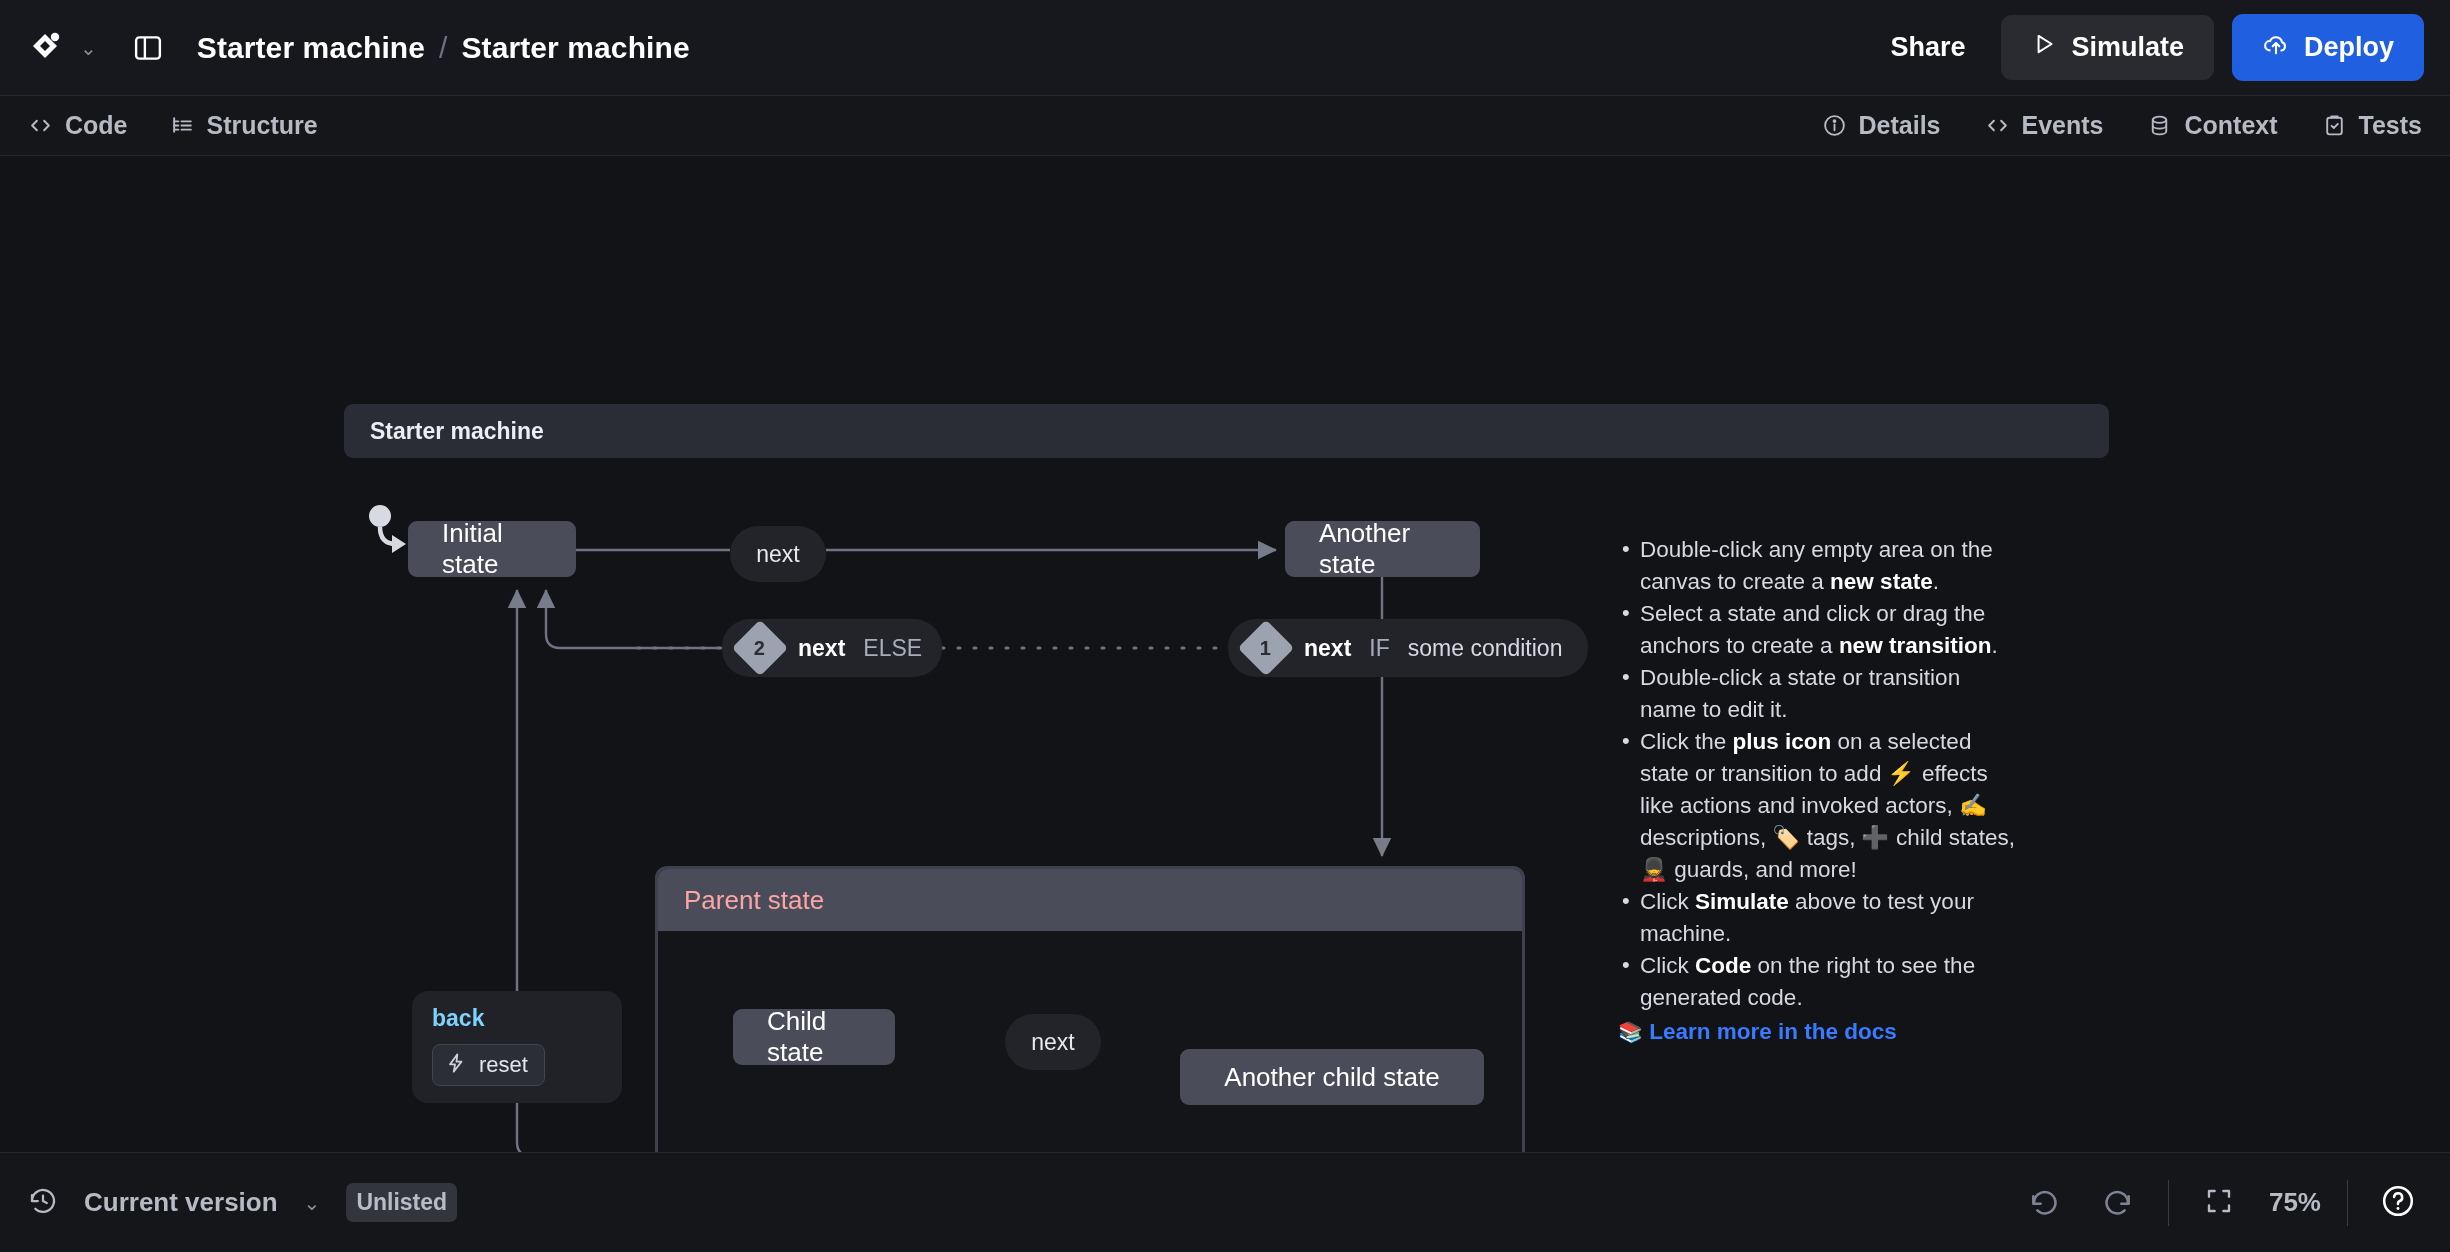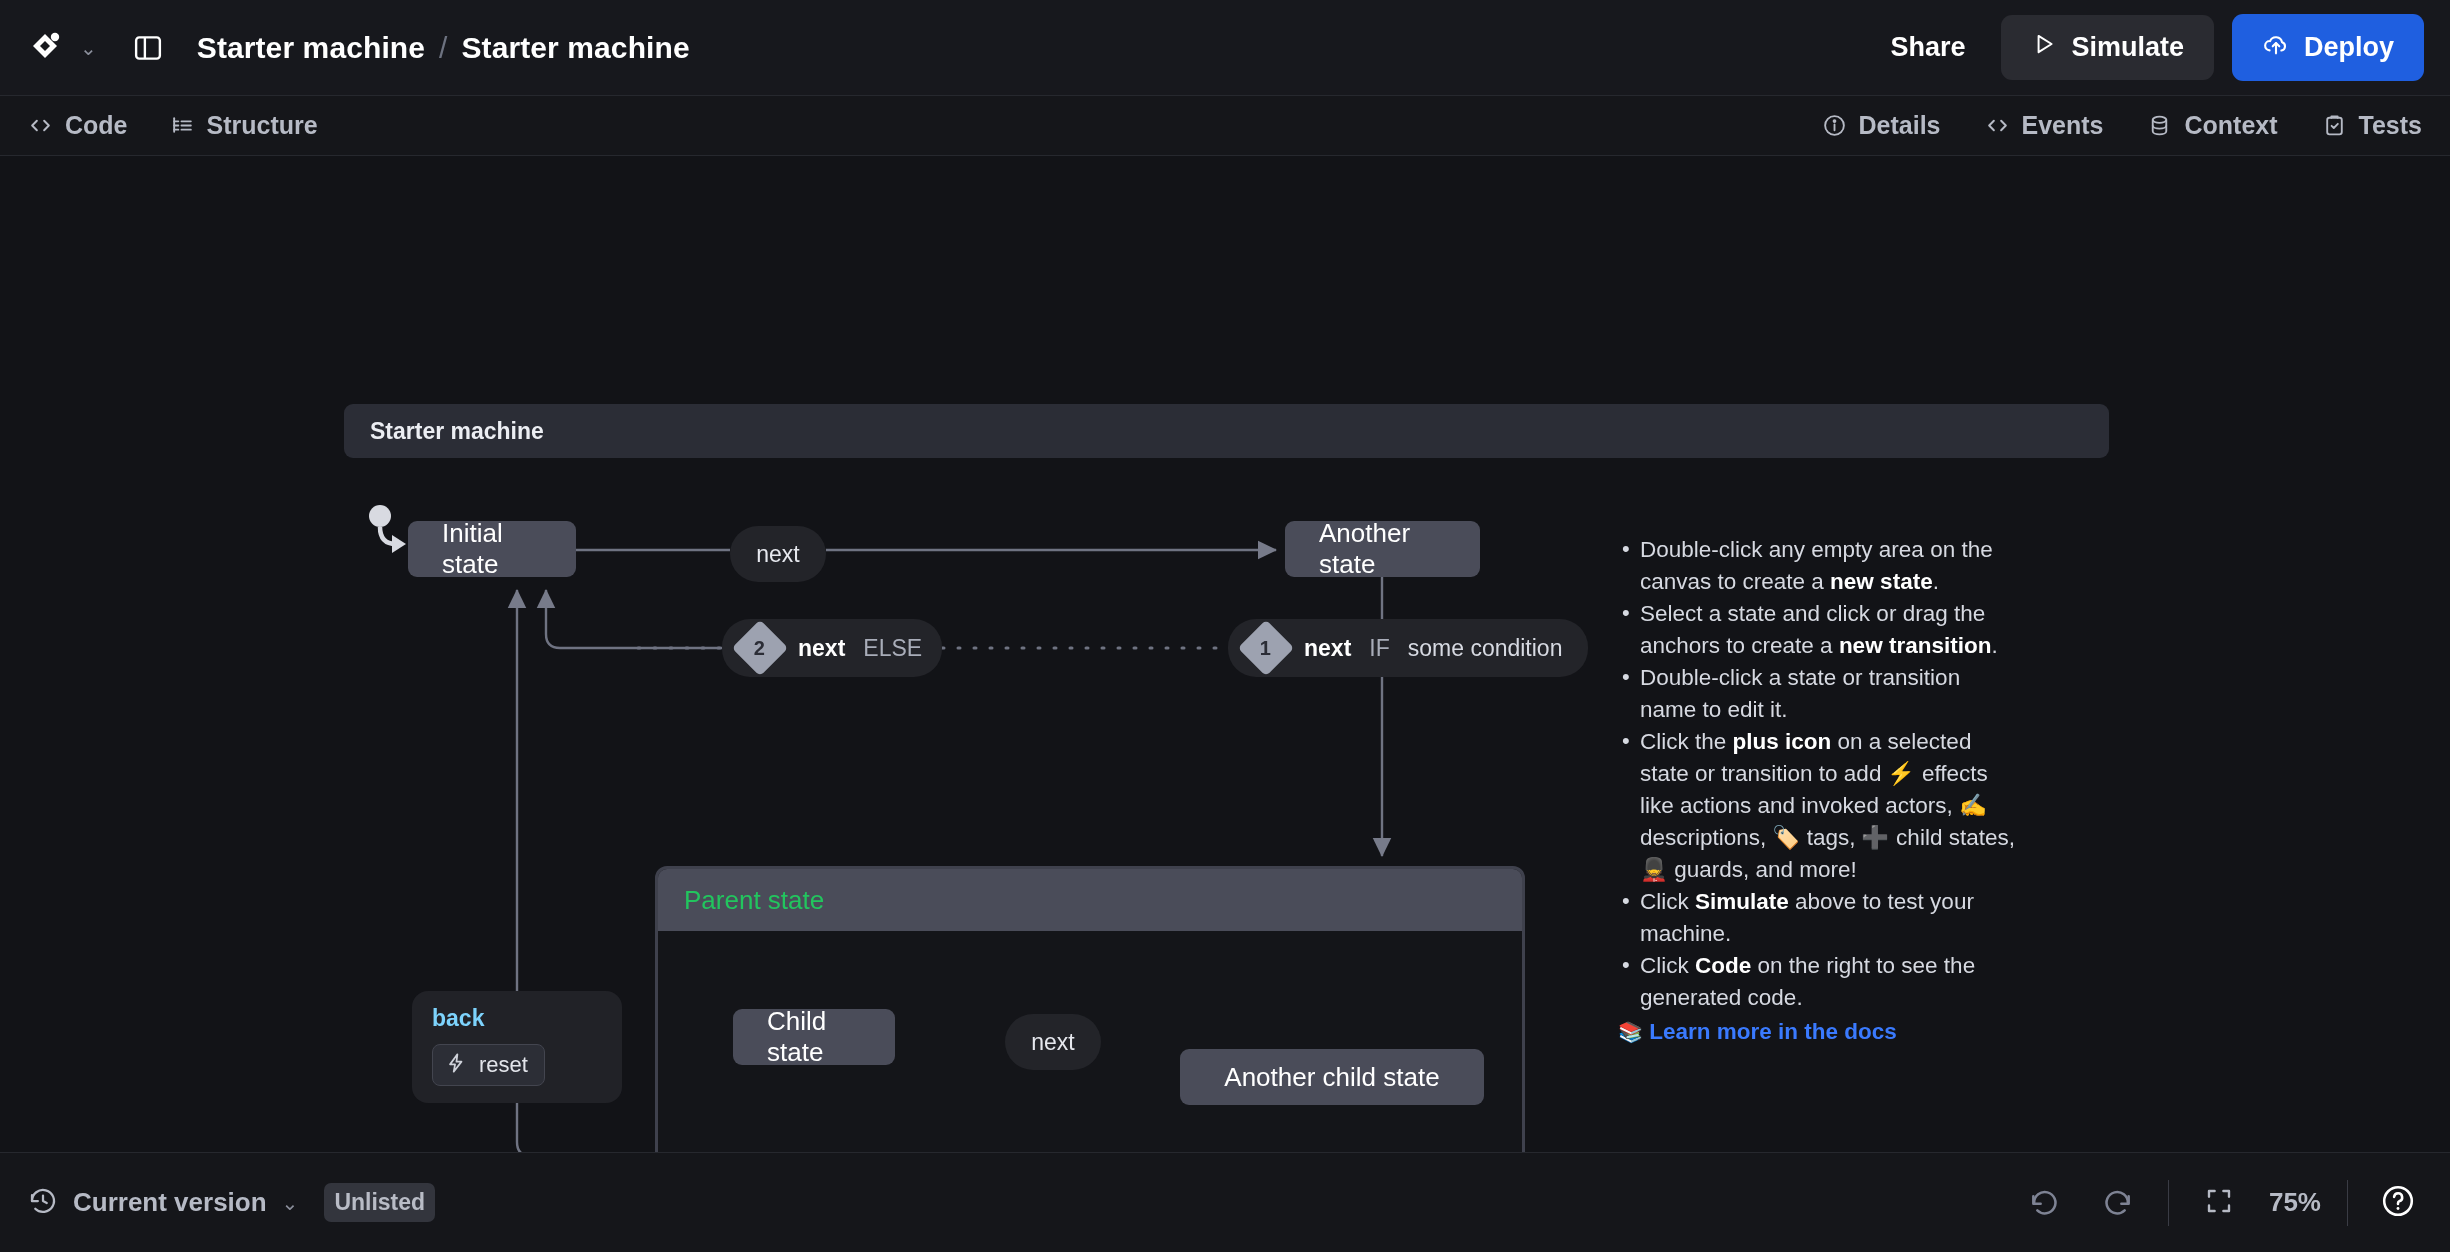--- a/index.html
+++ b/index.html
@@ -81,21 +81,21 @@
     position: absolute; left: 655px; top: 710px; width: 870px; height: 300px;
     background: #141519;
     border: 3px solid #3f414d;
     border-radius: 12px;
     overflow: hidden;
   }
   .parent-state .p-header {
     height: 62px; background: #4a4c59;
     display: flex; align-items: center; padding-left: 26px;
   }
-  .parent-state .p-header span { color: #22c55e; font-size: 26px; font-weight: 400; }
+  .parent-state .p-header span { color: #fca5a5; font-size: 26px; font-weight: 400; }
 
   
   .pill {
     position: absolute;
     background: #232429;
     border-radius: 28px;
     display: flex; align-items: center;
     height: 56px; padding: 0 24px;
     color: #e6e8ee; font-size: 23px;
   }
@@ -151,21 +151,21 @@
   .help .docs-line { margin-top: 2px; }
   .help .docs-link { color: #3a7afe; font-weight: 700; font-size: 22.5px; }
   .emo { font-size: 20px; }
 
   
   .statusbar {
     height: 100px; flex: 0 0 100px; background: #15161a;
     border-top: 1px solid #26282e;
     display: flex; align-items: center; padding: 0 28px;
   }
-  .ver-group { display: flex; align-items: center; gap: 15px; justify-content: space-between; }
+  .ver-group { display: flex; align-items: center; gap: 26px; justify-content: space-between; }
   .ver-group .txt { color: #b6bac5; font-size: 26px; font-weight: 700; }
   .badge {
     margin-left: 26px; background: #33353d; color: #b9bcc6;
     font-size: 23px; font-weight: 700; padding: 6px 10px; border-radius: 7px;
   }
   .status-right { margin-left: auto; display: flex; align-items: center; gap: 26px; }
   .sb-div { width: 1px; height: 46px; background: #3a3c45; }
   .zoom-val { color: #b6bac5; font-size: 26px; font-weight: 700; }
   .sb-icon { display: flex; align-items: center; justify-content: center; width: 48px; height: 48px; }
 </style>

